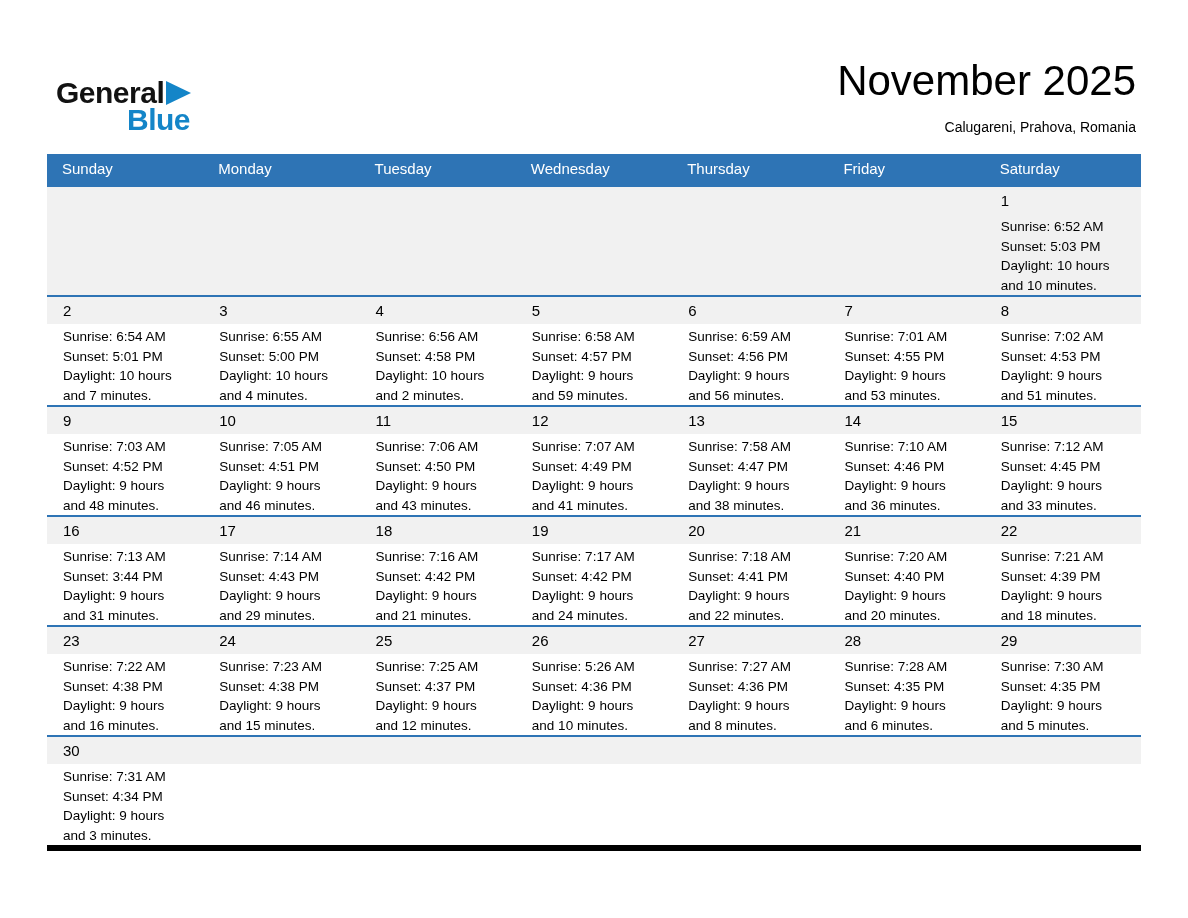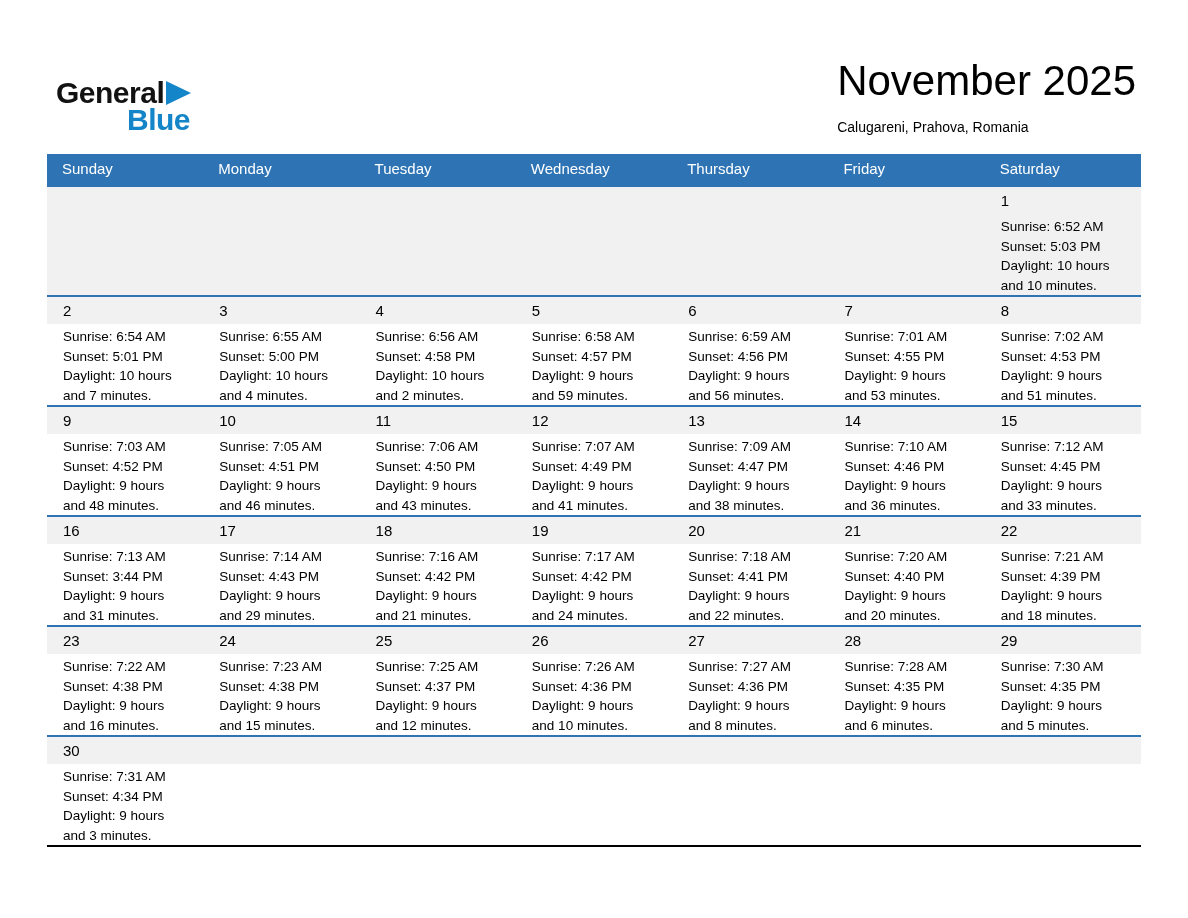--- a/index.html
+++ b/index.html
@@ -21,36 +21,36 @@
   .logo-general { font-size: 30px; font-weight: 700; color: #121212; letter-spacing: -0.5px; }
   .logo-tri {
     width: 0; height: 0; margin-left: 2px;
     border-left: 25px solid #1485C8;
     border-top: 12px solid transparent;
     border-bottom: 12px solid transparent;
   }
   .logo-row2 { text-align: right; margin-top: -7px; }
   .logo-blue { font-size: 30px; font-weight: 700; color: #1485C8; letter-spacing: -0.5px; }
 
-  .title-block { }
+  .title-block { text-align: right; }
   .title { font-size: 42px; font-weight: 400; line-height: 46px; }
   .subtitle { font-size: 14px; font-weight: 400; margin-top: 15px; }
 
   
   table.cal {
     width: 1094px; margin: 17px auto 0 auto;
     border-collapse: collapse; table-layout: fixed;
   }
   .cal thead th {
     background: #2E74B5; color: #fff;
     font-weight: 400; font-size: 15px; text-align: left;
     padding: 6px 0 8px 15px;
   }
   .cal tbody tr { border-top: 2px solid #2E74B5; }
-  .cal tbody tr.last { border-bottom: 2px solid #000000; }
+  .cal tbody tr.last { border-bottom: 6px solid #000000; }
   .cell { vertical-align: top; height: 106px; padding: 0; }
   .strip {
     background: #F1F1F1; height: 27px; line-height: 27px;
     padding-left: 16px;
   }
   .num { font-size: 15px; color: #000; }
   .body { padding: 3px 8px 0 16px; }
   .ln { font-size: 13.5px; line-height: 19.5px; color: #000; white-space: nowrap; }
   tr.wk0 .cell { background: #F1F1F1; }
   tr.wk0 .strip { background: transparent; }
@@ -204,21 +204,21 @@
             <div class="body">
               <div class="ln">Sunrise: 7:07 AM</div>
               <div class="ln">Sunset: 4:49 PM</div>
               <div class="ln">Daylight: 9 hours</div>
               <div class="ln">and 41 minutes.</div>
             </div>
           </td>
         <td class="cell">
             <div class="strip"><span class="num">13</span></div>
             <div class="body">
-              <div class="ln">Sunrise: 7:09 AM</div>
+              <div class="ln">Sunrise: 7:58 AM</div>
               <div class="ln">Sunset: 4:47 PM</div>
               <div class="ln">Daylight: 9 hours</div>
               <div class="ln">and 38 minutes.</div>
             </div>
           </td>
         <td class="cell">
             <div class="strip"><span class="num">14</span></div>
             <div class="body">
               <div class="ln">Sunrise: 7:10 AM</div>
               <div class="ln">Sunset: 4:46 PM</div>
@@ -325,21 +325,21 @@
             <div class="body">
               <div class="ln">Sunrise: 7:25 AM</div>
               <div class="ln">Sunset: 4:37 PM</div>
               <div class="ln">Daylight: 9 hours</div>
               <div class="ln">and 12 minutes.</div>
             </div>
           </td>
         <td class="cell">
             <div class="strip"><span class="num">26</span></div>
             <div class="body">
-              <div class="ln">Sunrise: 7:26 AM</div>
+              <div class="ln">Sunrise: 5:26 AM</div>
               <div class="ln">Sunset: 4:36 PM</div>
               <div class="ln">Daylight: 9 hours</div>
               <div class="ln">and 10 minutes.</div>
             </div>
           </td>
         <td class="cell">
             <div class="strip"><span class="num">27</span></div>
             <div class="body">
               <div class="ln">Sunrise: 7:27 AM</div>
               <div class="ln">Sunset: 4:36 PM</div>

